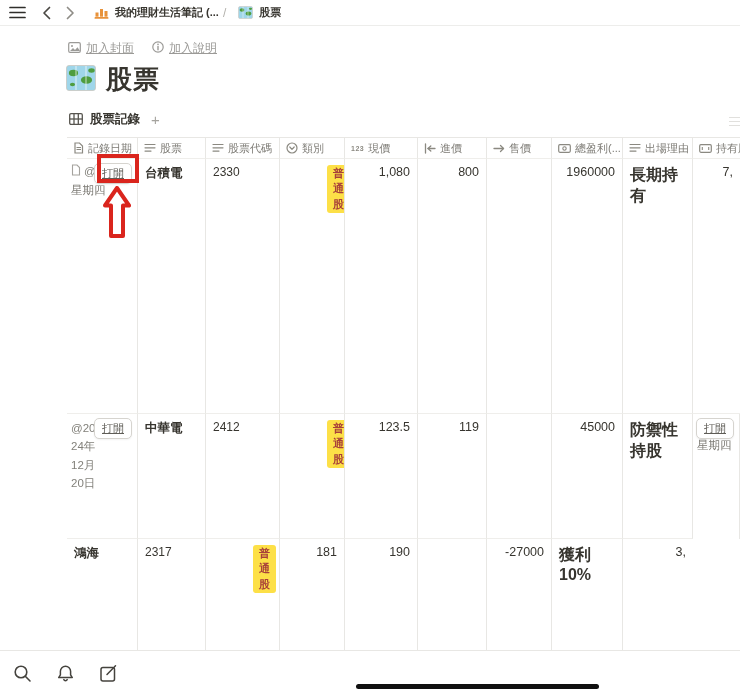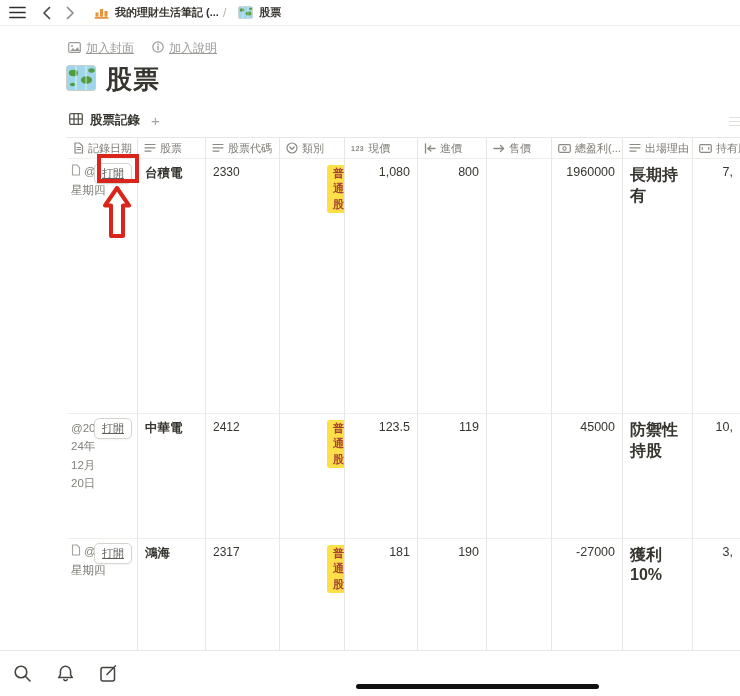--- a/index.html
+++ b/index.html
@@ -19,21 +19,21 @@
 
   
   .page-actions { position:absolute; top:40px; left:68px; display:flex; align-items:center; gap:18px; }
   .pa-btn { display:flex; align-items:center; gap:5px; color:#9b9a97; font-size:12px;text-decoration:underline; }
 
   
   .page-title-row { position:absolute; top:62px; left:66px; display:flex; align-items:center; gap:10px; }
   .title-text { font-size:26px; font-weight:700; color:#37352f; letter-spacing:1px; }
 
   
-  .view-row { position:absolute; top:111px; left:69px; display:flex; align-items:center; gap:7px; }
+  .view-row { position:absolute; top:111px; left:69px; display:flex; align-items:flex-start; gap:7px; }
   .view-name { font-size:12.5px; font-weight:700; color:#37352f; }
   .view-add { color:#a5a39e; font-size:15px; font-weight:400; margin-left:4px; }
   .view-options { position:absolute; top:114px; left:729px; width:11px; height:12px; overflow:hidden; opacity:.55; }
   .view-options i { display:block; height:1.5px; background:#c9c7c2; margin:2.5px 0; }
 
   
   .db-table { position:absolute; left:67px; top:137px; width:673px; display:grid;
               grid-template-columns:71px 68px 74px 65px 73px 69px 65px 71px 70px minmax(0,1fr);
               grid-template-rows:21px 255px 125px 111px; border-top:1px solid #e8e7e4; background:#fff; }
   .hcell { display:flex; align-items:center; gap:4px; padding:0 3px 0 6px; color:#7d7b75;
@@ -311,21 +311,20 @@
       <button class="open-btn">打開</button>
     </div>
     <div class="cell name">中華電</div>
     <div class="cell">2412</div>
     <div class="cell"><span class="badge">普通股</span></div>
     <div class="cell num">123.5</div>
     <div class="cell num">119</div>
     <div class="cell num"></div>
     <div class="cell num">45000</div>
     <div class="cell reason">防禦性持股</div>
-    <div class="cell num no-r">10,</div>
 
     <div class="cell datecell no-b">
       <div class="dline1">
         <span><svg width="10" height="12" viewBox="0 0 10 12">
               <path d="M1.5 1h4.5L8.5 3.5V11h-7z" fill="none" stroke="#a5a39e" stroke-width="1.1"></path>
             </svg></span>
         <span>@</span>
       </div>
       <div class="dweek">星期四</div>
       <button class="open-btn">打開</button>

